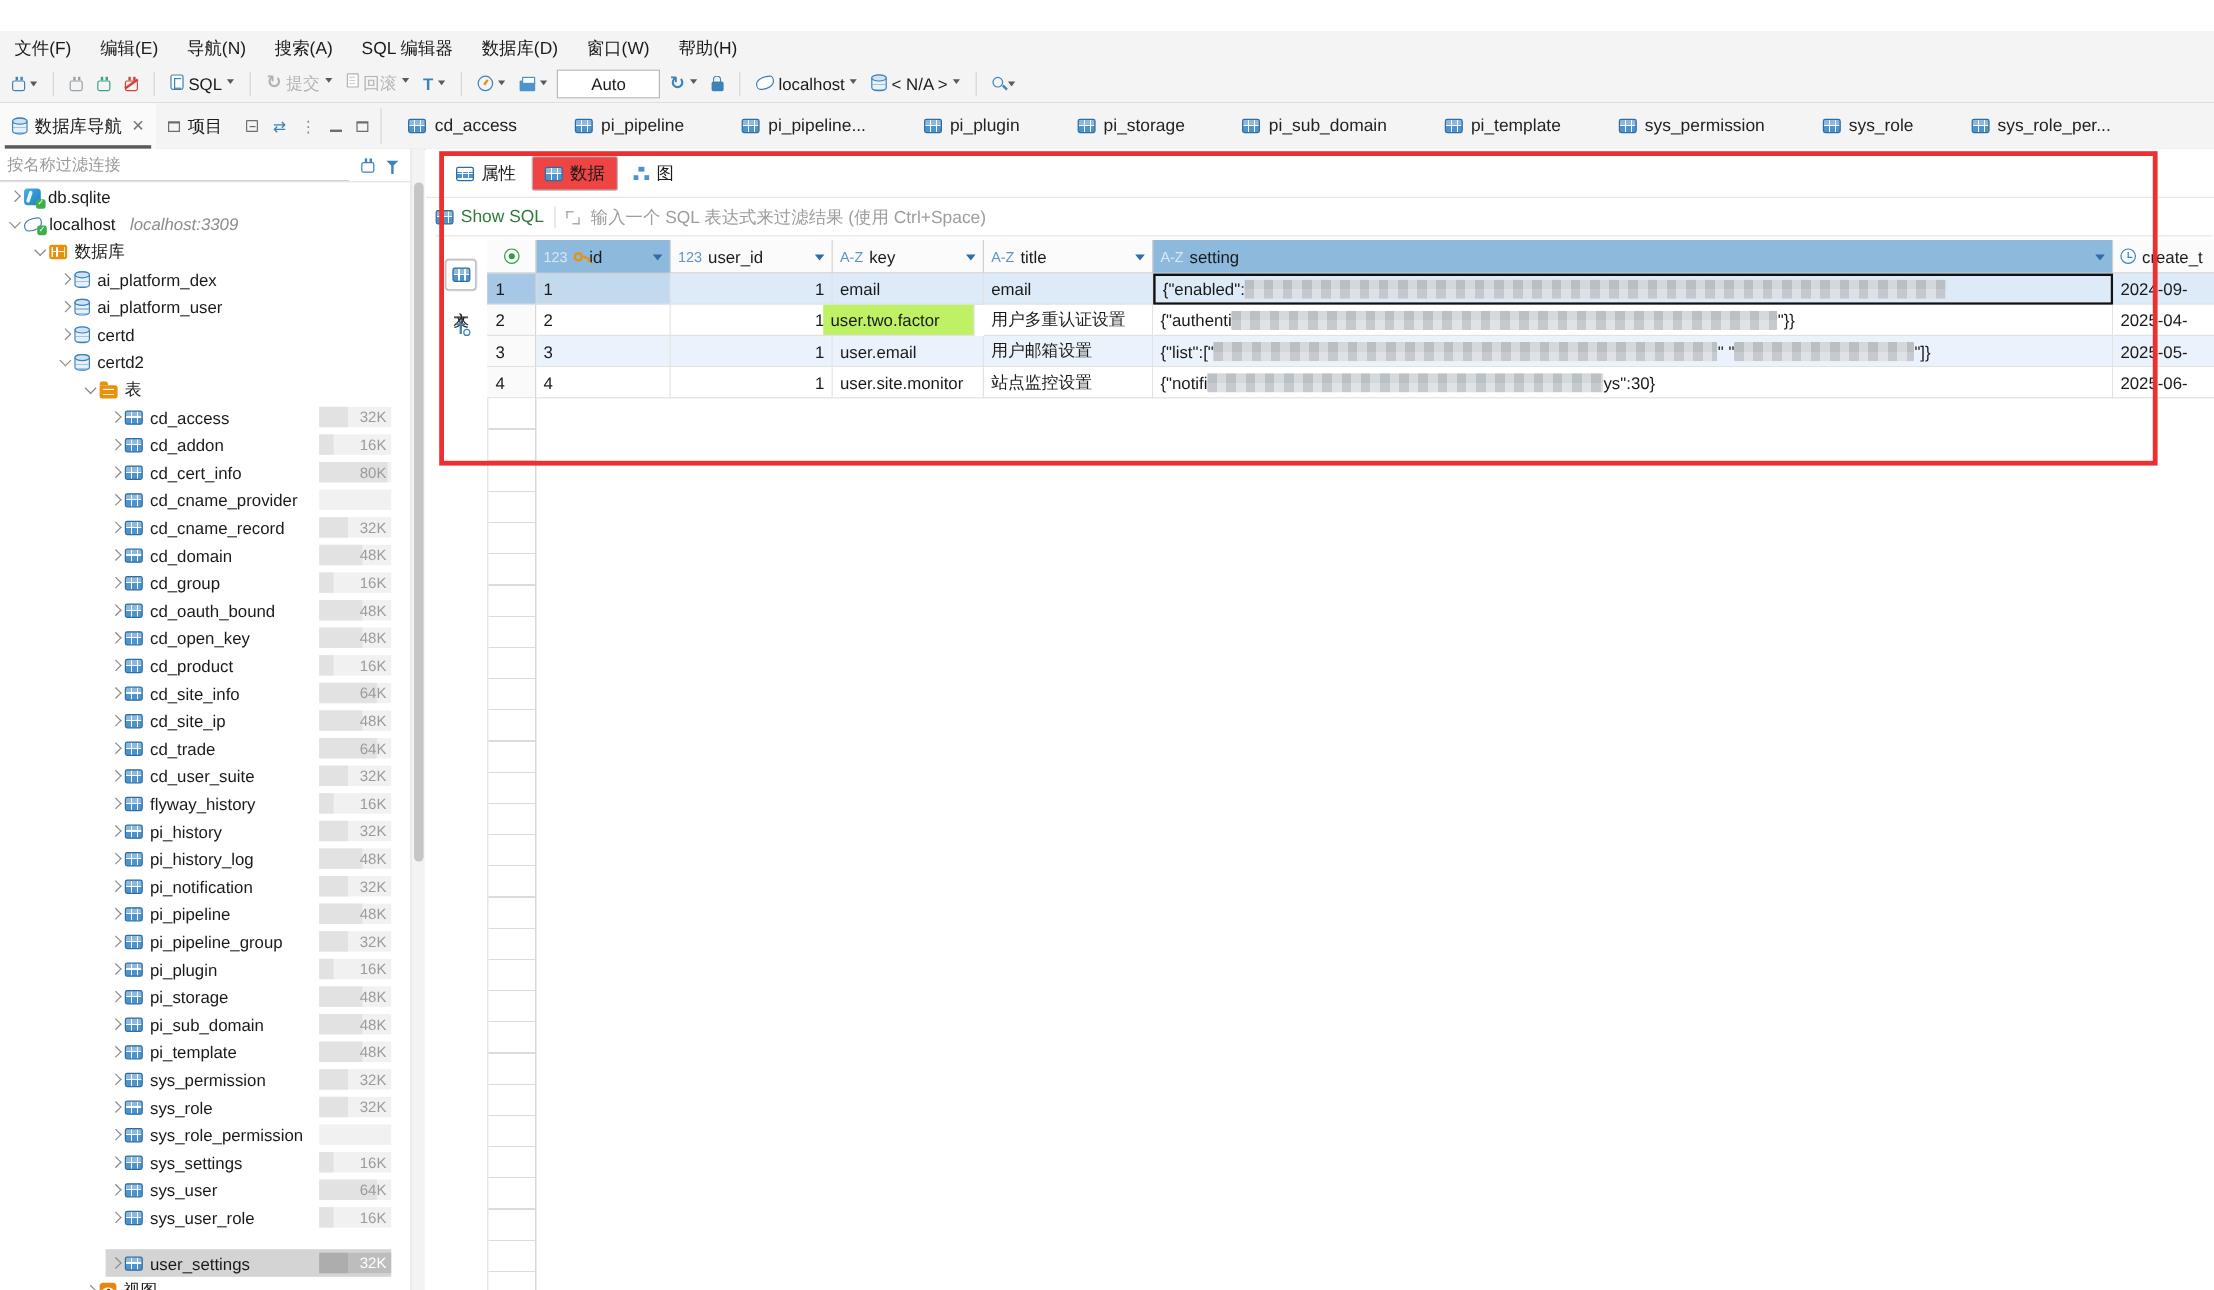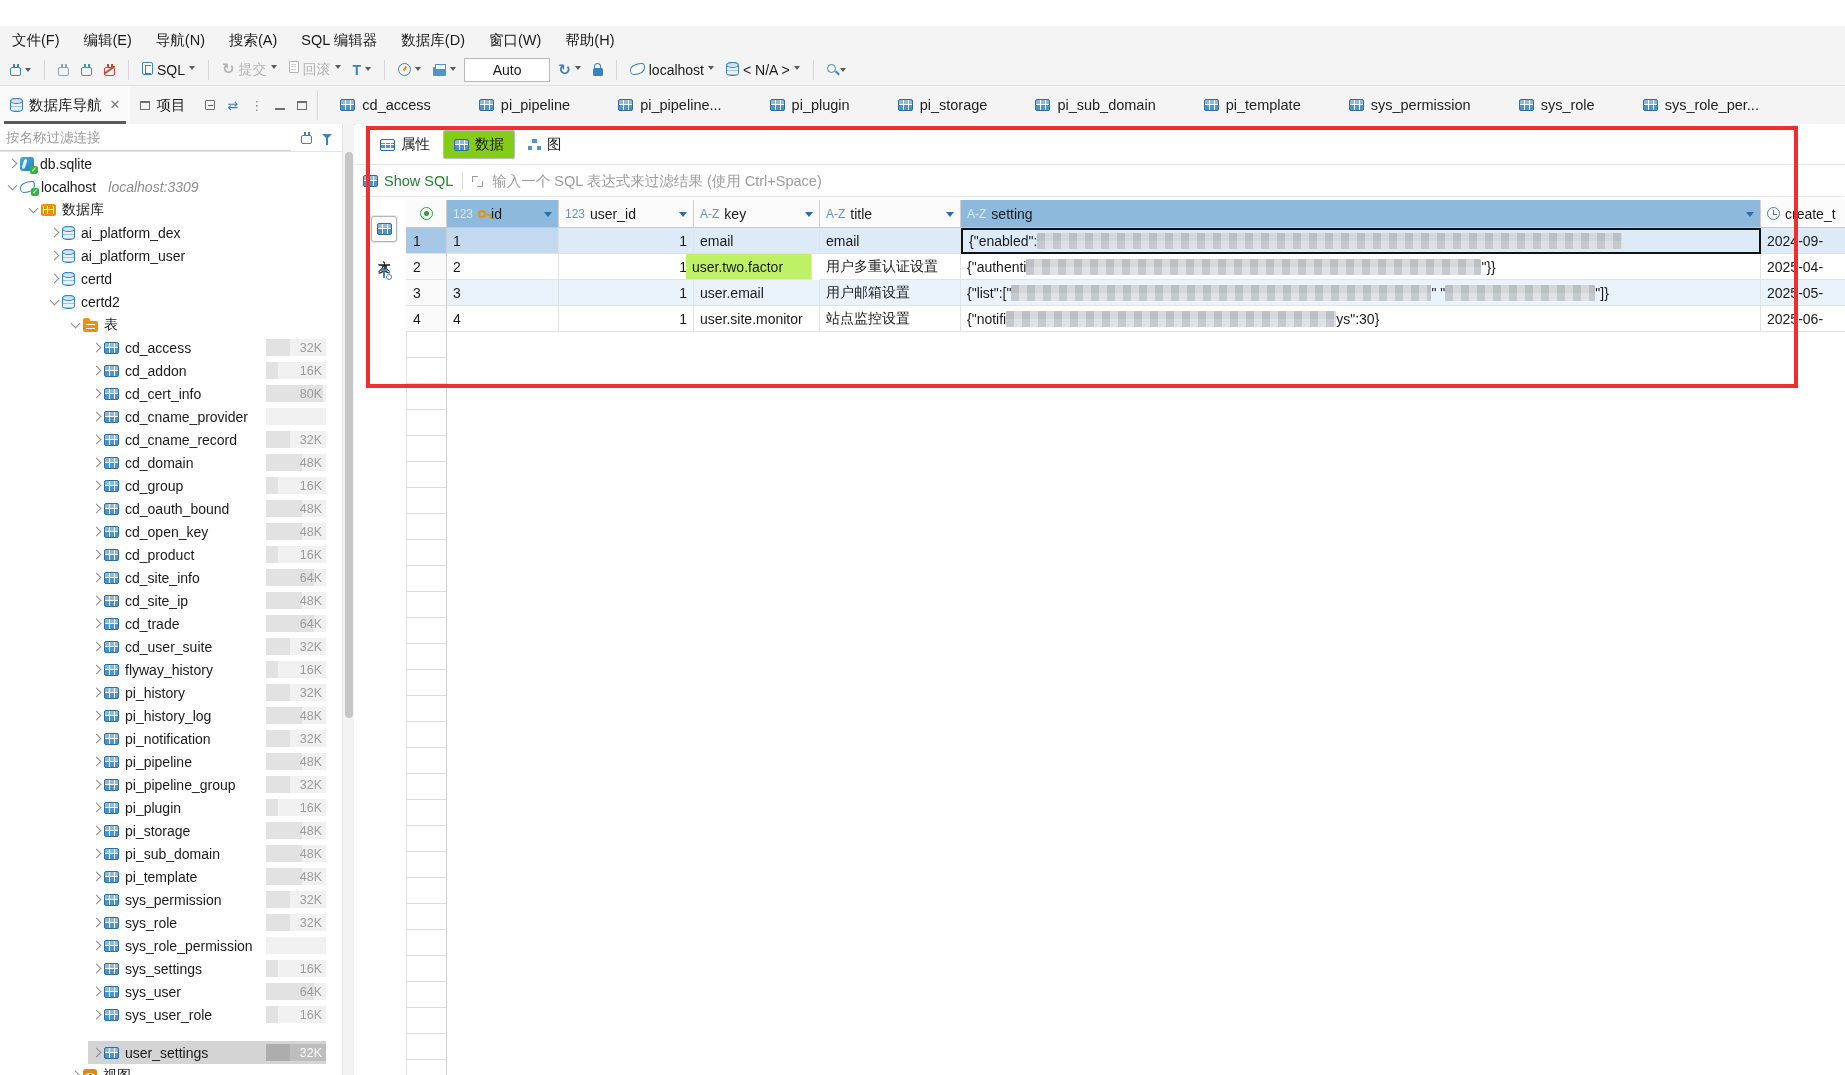--- a/index.html
+++ b/index.html
@@ -16,21 +16,21 @@
            border-bottom:1px solid #dedede;display:flex;align-items:center;gap:4px;padding-left:6px;box-sizing:border-box;font-size:14px;}
   .tsep{width:1px;height:20px;background:#d6d6d6;margin:0 5px;}
   .tbtn{display:flex;align-items:flex-start;gap:4px;padding:3px 4px;border-radius:3px;}
   .tbtn .cap{font-size:14px;}
   .gray .cap{color:#b3b3b3;}
   .ddw{width:0;height:0;border:3.5px solid transparent;border-top:4.5px solid #5a5a5a;margin-top:4px;}
   #autobox{width:84px;height:22px;background:#fff;border:1px solid #b9b9b9;display:flex;align-items:center;justify-content:center;font-size:14px;}
   
   #tabbar{position:absolute;left:0;top:86px;width:1845px;height:38px;background:#f4f4f4;
           border-bottom:1px solid #d8d8d8;display:flex;align-items:stretch;font-size:14.5px;}
-  .vtab{display:flex;align-items:center;gap:6px;padding:0 10px;position:relative;font-family:Liberation Serif, serif;}
+  .vtab{display:flex;align-items:center;gap:6px;padding:0 10px;position:relative;}
   .vtab.active{background:#fafafa;}
   .vtab.active::after{content:"";position:absolute;left:4px;right:4px;bottom:0;height:3px;background:#5a5a5a;}
   .vtab .x{color:#777;font-size:13px;margin-left:2px;}
   #tab-tools{display:flex;align-items:center;gap:12px;padding:0 10px;}
   #tabbar .vline{width:1px;background:#d8d8d8;margin:4px 0;}
   #etabs{display:flex;align-items:center;overflow:hidden;}
   .etab{display:flex;align-items:center;gap:7px;padding:0 26px 0 22px;height:100%;color:#222;}
   
   #sidebar{position:absolute;left:0;top:124px;width:342px;height:951px;background:#fff;overflow:hidden;}
   #sb-filter{height:27px;border-bottom:1px solid #e3e3e3;display:flex;align-items:center;}
@@ -48,21 +48,21 @@
   .badge .fill{position:absolute;left:0;top:0;bottom:0;background:#e2e2e2;}
   .badge span{position:relative;}
   .trow.sel .badge{background:#bdbdbd;color:#fff;}
   .trow.sel .badge .fill{background:#adadad;}
   #sb-scroll{position:absolute;left:342px;top:124px;width:12px;height:951px;background:#f3f3f3;border-left:1px solid #e4e4e4;box-sizing:border-box;}
   #sb-thumb{position:absolute;left:2px;top:28px;width:8px;height:566px;background:#c6c6c6;border-radius:4px;}
   
   #main{position:absolute;left:355px;top:124px;width:1490px;height:951px;background:#fff;}
   #rtabs{position:absolute;left:14px;top:5px;height:31px;display:flex;align-items:center;gap:2px;font-size:14.5px;}
   .rtab{display:flex;align-items:center;gap:6px;padding:4px 10px;border:1px solid transparent;}
-  .rtab.active{border-color:#bdbdbd;background:#84cc16;border-radius:2px;text-align:right;}
+  .rtab.active{border-color:#bdbdbd;background:#ef4444;border-radius:2px;text-align:right;}
   #rtabs-line{position:absolute;left:0;top:40px;width:1490px;height:1px;background:#e6e6e6;}
   #filterrow{position:absolute;left:8px;top:42px;width:1480px;height:31px;display:flex;align-items:center;gap:9px;font-size:14.5px;border-bottom:1px solid #e6e6e6;box-sizing:border-box;}
   #showsql{display:flex;align-items:center;gap:6px;color:#2c7c35;}
   #filterrow .vline{width:1px;height:18px;background:#dcdcdc;}
   #fph{color:#9d9d9d;}
   
   #pstrip{position:absolute;left:13px;top:78px;width:32px;height:190px;display:flex;flex-direction:column;align-items:center;gap:8px;padding-top:4px;}
   .vlabel{writing-mode:vertical-rl;text-orientation:upright;font-size:13px;color:#222;letter-spacing:1px;}
   .pbtn{width:24px;height:24px;display:flex;align-items:center;justify-content:center;border:1px solid transparent;border-radius:3px;}
   .pbtn.active{border-color:#b5b5b5;background:#fff;box-shadow:0 0 0 1px #e8e8e8;}

